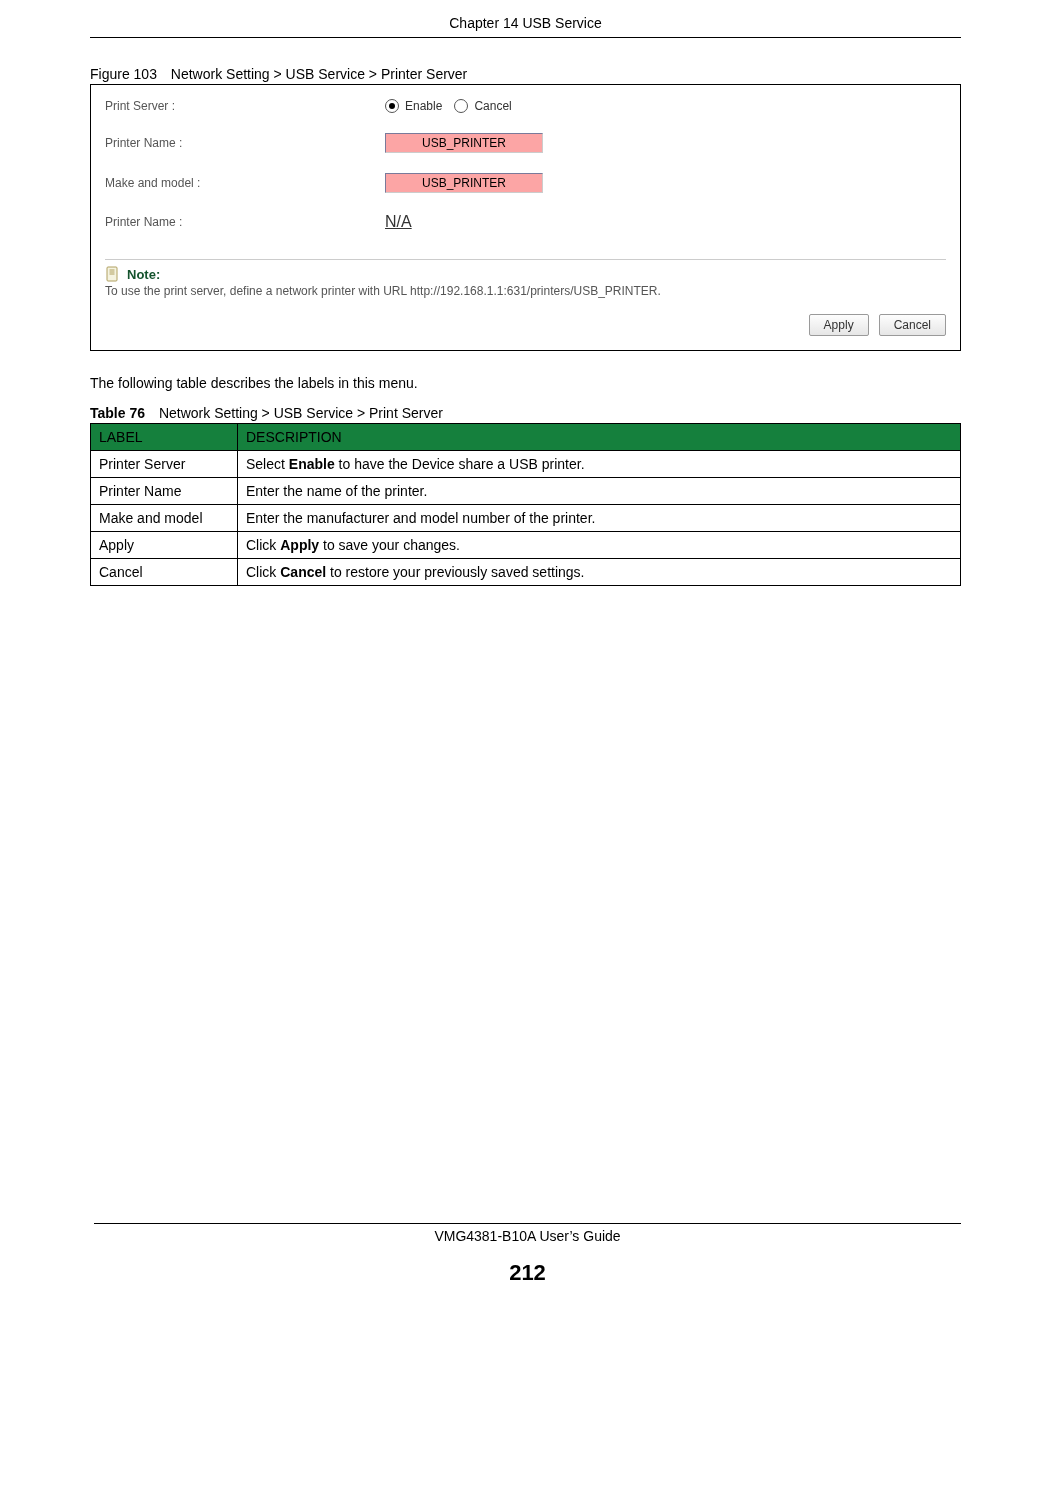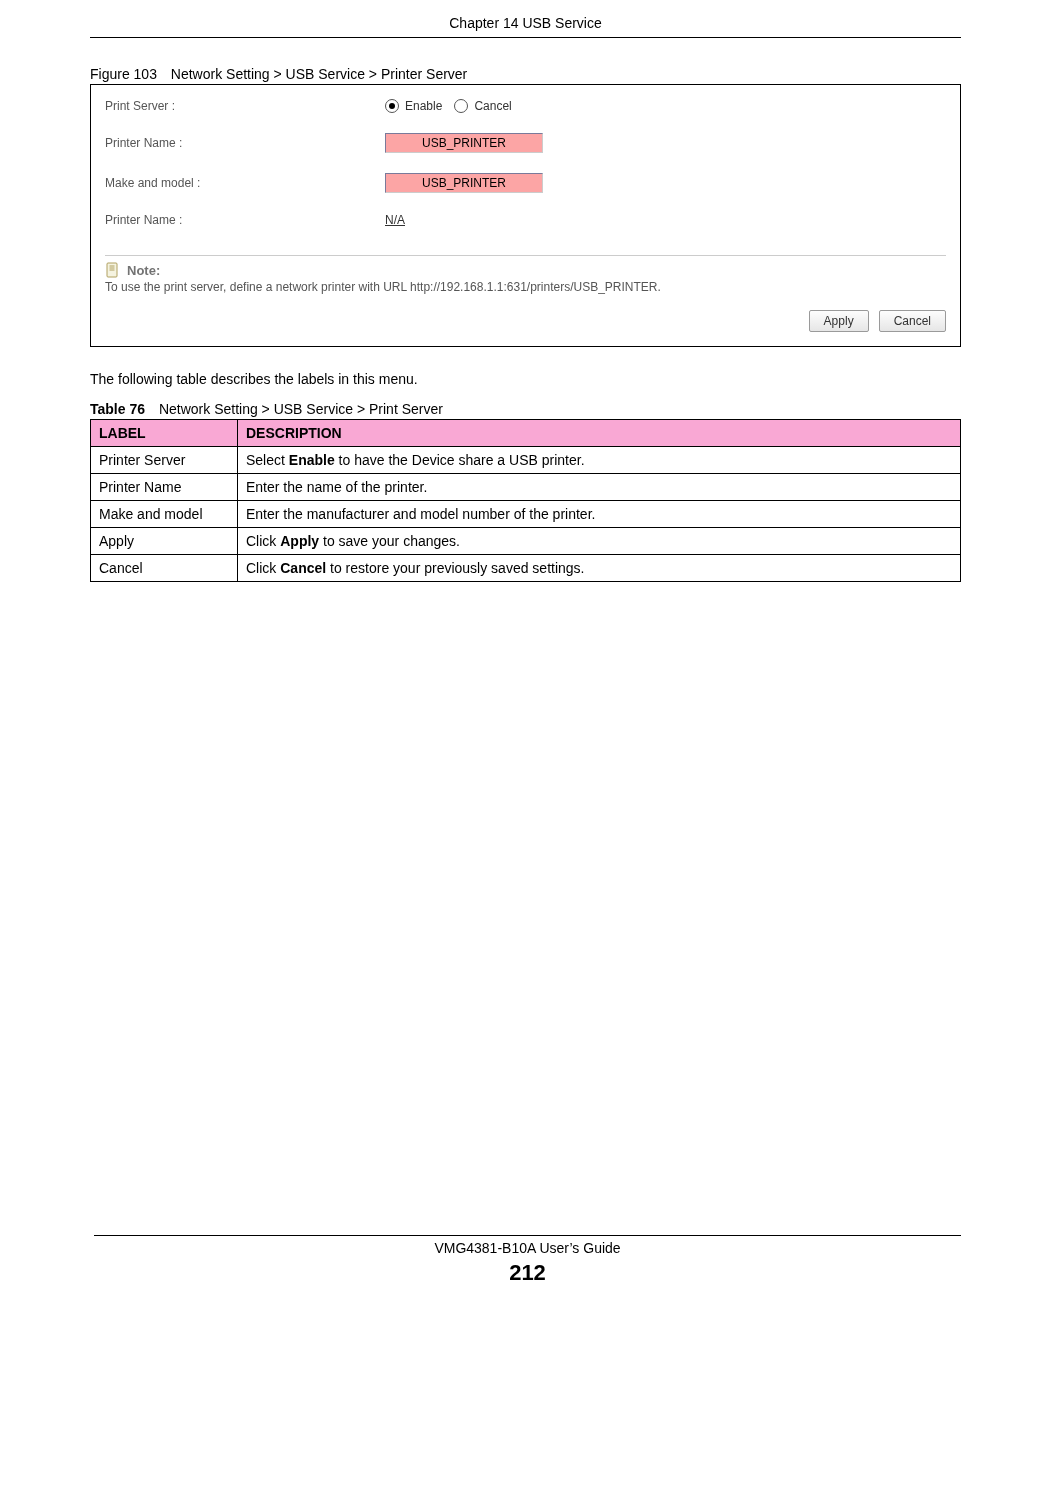--- a/index.html
+++ b/index.html
@@ -71,28 +71,28 @@
     border-top: 1px solid #7a7a9a;
     border-left: 1px solid #7a7a9a;
     border-right: 1px solid #ccc;
     border-bottom: 1px solid #ccc;
     font-size: 12px;
     padding: 0 3px;
     color:#000;
     background:#fca5a5;
     text-align:center;
   }
-  .na-val { font-size:12px; color:#333;text-decoration:underline; }
+  .na-val { font-size:16px; color:#333;text-decoration:underline; }
   .note-block {
     margin: 22px 14px 8px 14px;
     border-top: 1px solid #ccc;
   }
   .note-head {
     display:flex; align-items:center; gap:6px;
-    font-weight: bold; color:#737373; font-size:13px;
+    font-weight: bold; color:#14532d; font-size:13px;
     padding: 6px 0 2px 0;
   }
   .note-icon {
     width:16px; height:16px; flex:0 0 16px;
   }
   .note-text {
     color:#555; font-size:12px; padding-bottom:8px;
   }
   .btn-row {
     display:flex; justify-content:flex-end; gap:10px; padding: 0 14px 6px 0;
@@ -120,37 +120,37 @@
     margin-top:2px;
   }
   table.desc-table th, table.desc-table td {
     border:1px solid #000;
     padding:5px 8px;
     font-size:14px;
     text-align:left;
     vertical-align: top;
   }
   table.desc-table th {
-    background:#f9a8d4;
-    font-weight:bold;
+    background:#15803d;
+    font-weight:normal;
   }
   table.desc-table th:first-child,
   table.desc-table td:first-child { width:130px; }
   .footer {
     position:absolute;
     bottom: 20px;
     left:4px; right:0;
     text-align:center;
     font-size:14px;
   }
   .footer-rule {
     border:none; border-top:1px solid #000;
     margin: 0 90px 4px 90px;
   }
-  .page-num { font-size:22px; font-weight:bold; margin-top:4px; }
+  .page-num { font-size:22px; font-weight:bold; margin-top:16px; }
 </style>
 </head>
 <body>
 
 <div class="page">
 
   <div class="header-title">Chapter 14 USB Service</div>
   <hr class="header-rule">
 
   <div class="content">

